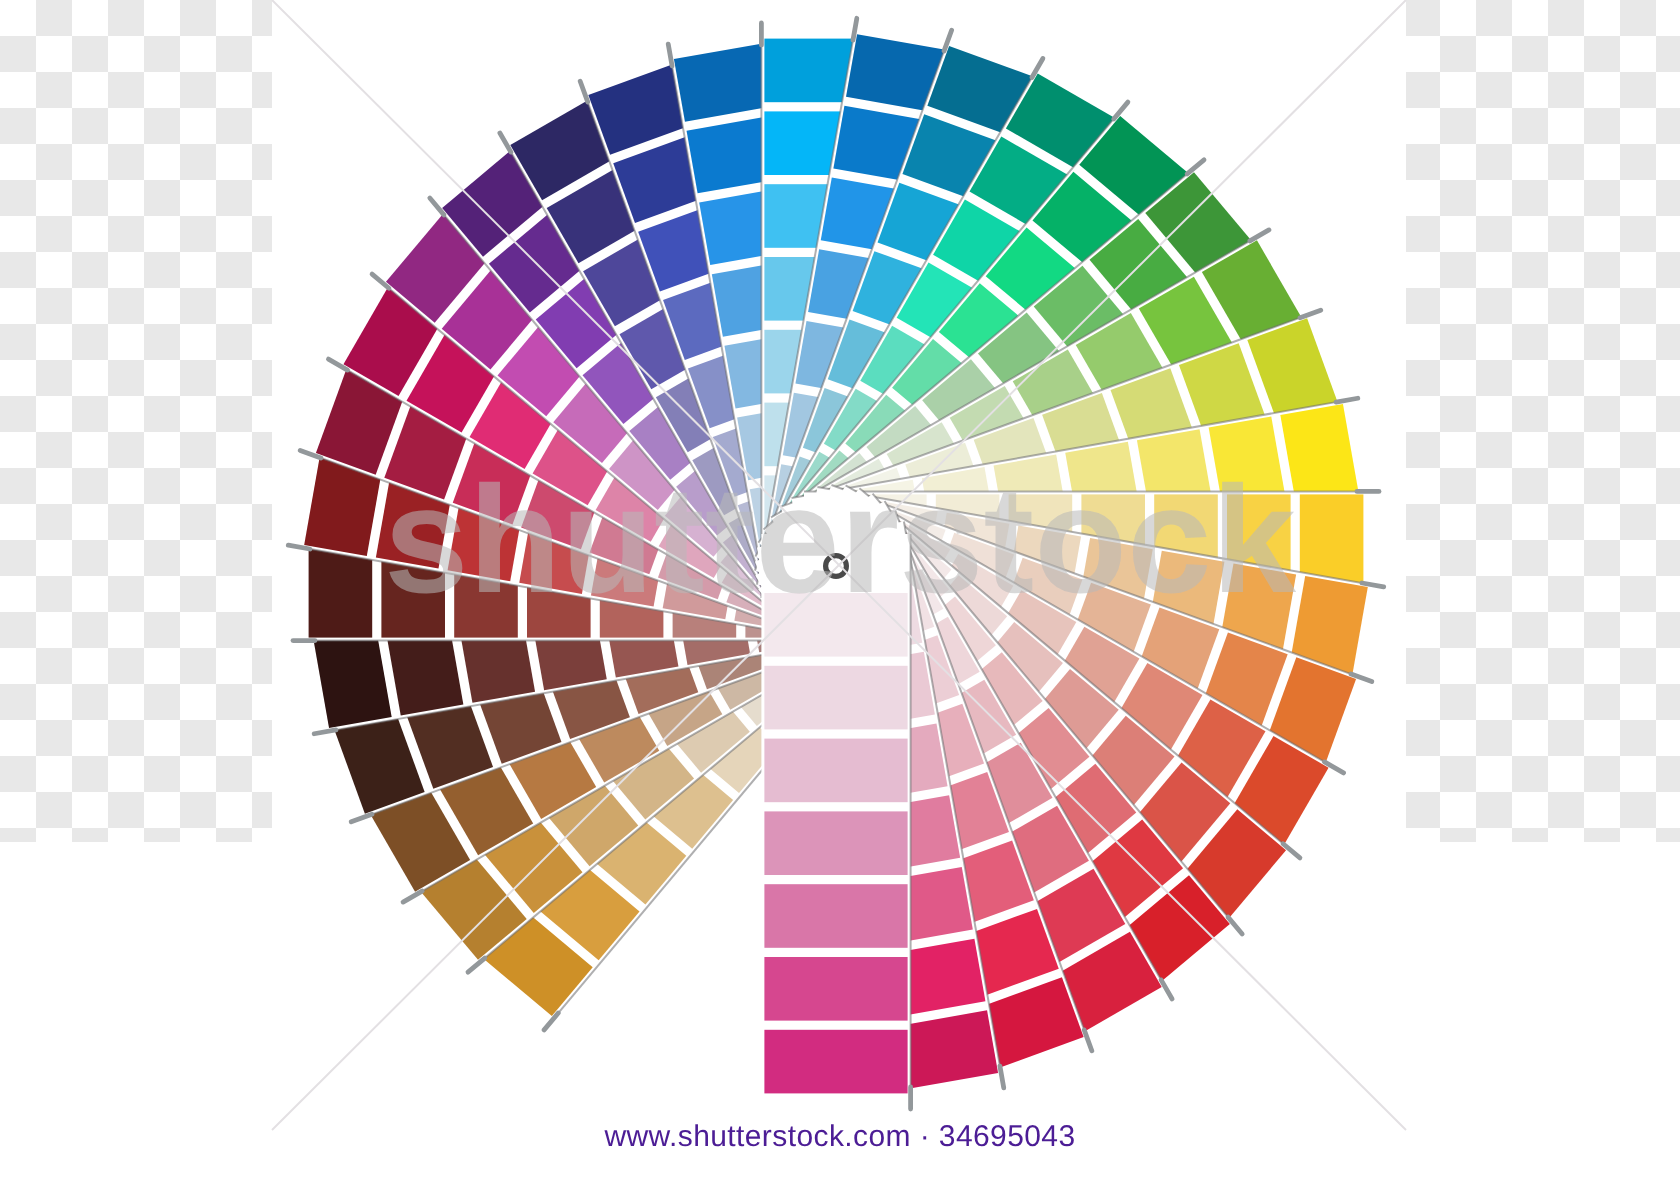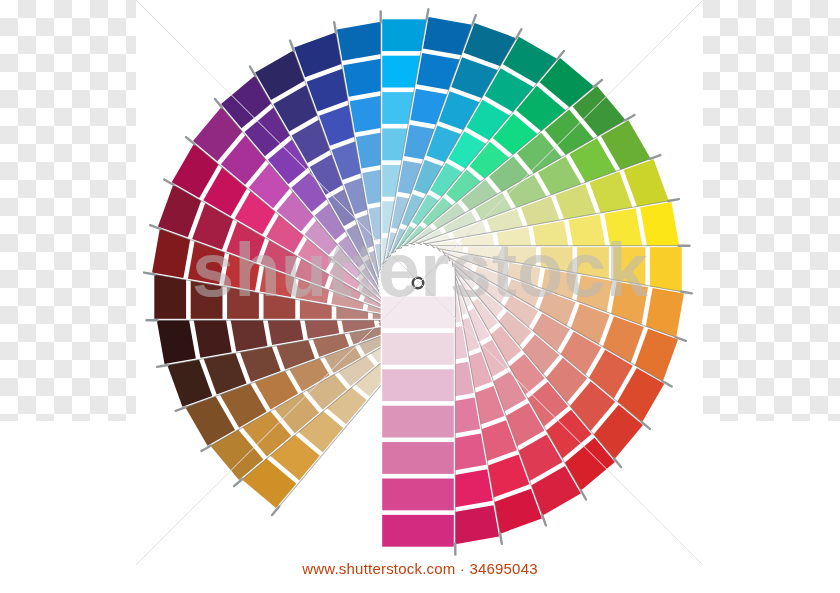--- a/index.html
+++ b/index.html
@@ -4,21 +4,21 @@
 <title>Color fan palette guide</title>
 <style>
   html,body{margin:0;padding:0;background:#fff;}
   body{width:840px;height:593px;overflow:hidden;font-family:"Liberation Sans",sans-serif;}
   #stage{position:relative;width:840px;height:593px;}
   #checker{position:absolute;inset:0;}
   #photo{position:absolute;background:#fff;}
   #fansvg{position:absolute;left:0;top:0;}
   #wm{position:absolute;left:0;top:0;pointer-events:none;}
   .wmtext{font-family:"Liberation Sans",sans-serif;font-weight:700;fill:#B9B9B9;opacity:.55;}
-  .footer{position:absolute;left:0;width:840px;text-align:center;color:#c2410c;
+  .footer{position:absolute;left:0;width:840px;text-align:center;color:#4c1d95;
           font-family:"Liberation Sans",sans-serif;font-size:15px;letter-spacing:.2px;}
 </style>
 </head>
 <body>
 
 <div id="stage" style="width: 840px; height: 421px;">
   <div id="checker" style="background: repeating-conic-gradient(rgb(232, 232, 232) 0%, rgb(232, 232, 232) 25%, rgb(255, 255, 255) 0%, rgb(255, 255, 255) 50%) 0px 0px / 36px 36px;"></div>
   <div id="photo" style="left: 136px; top: 0px; width: 567px; height: 593px; background: rgb(255, 255, 255);"></div>
   <svg id="fansvg" width="840" height="593">
       <g transform="rotate(-320 418 283)">

